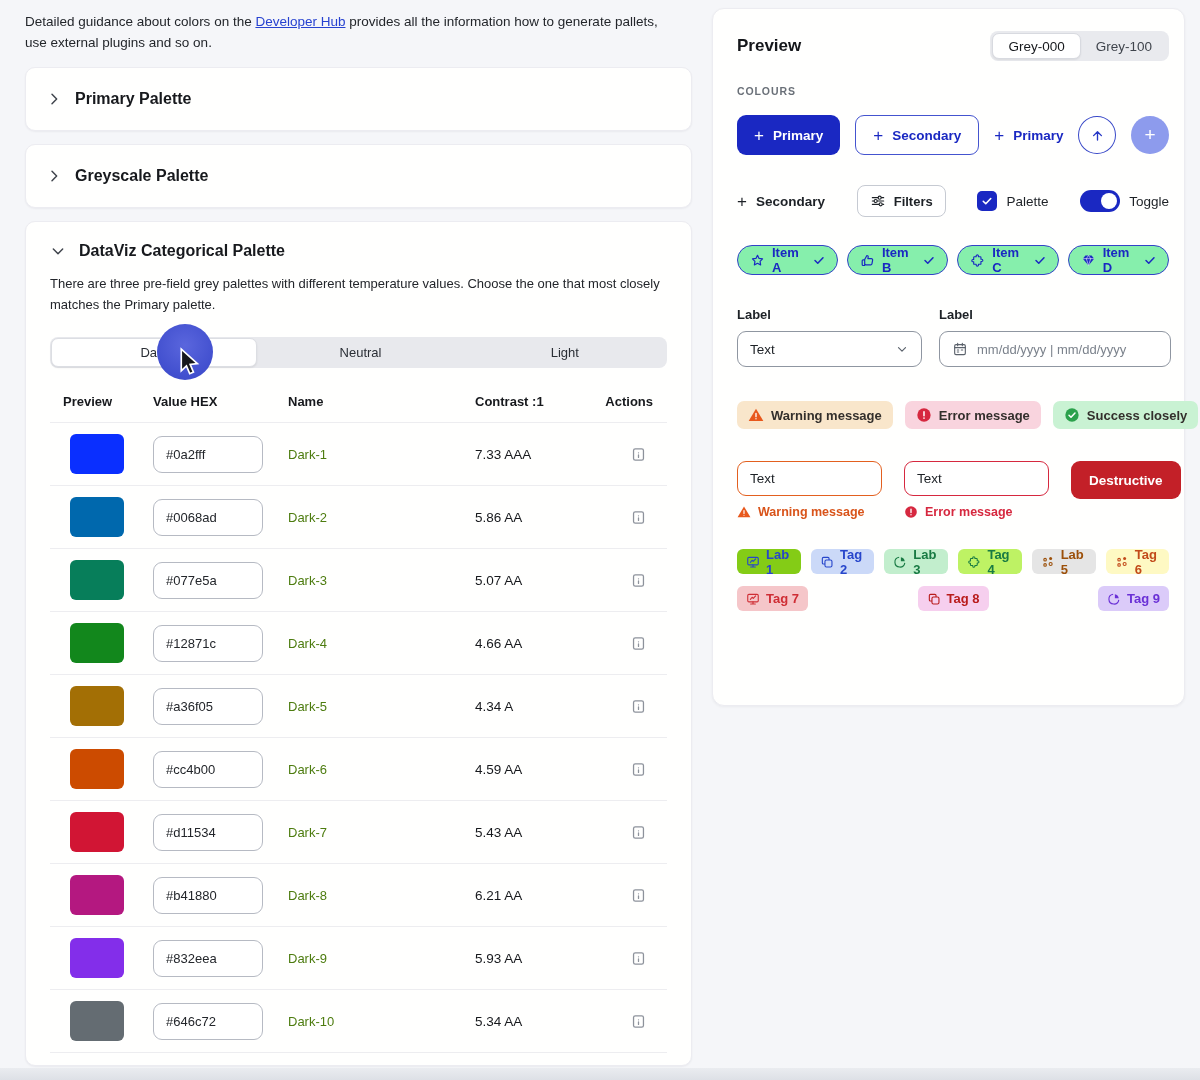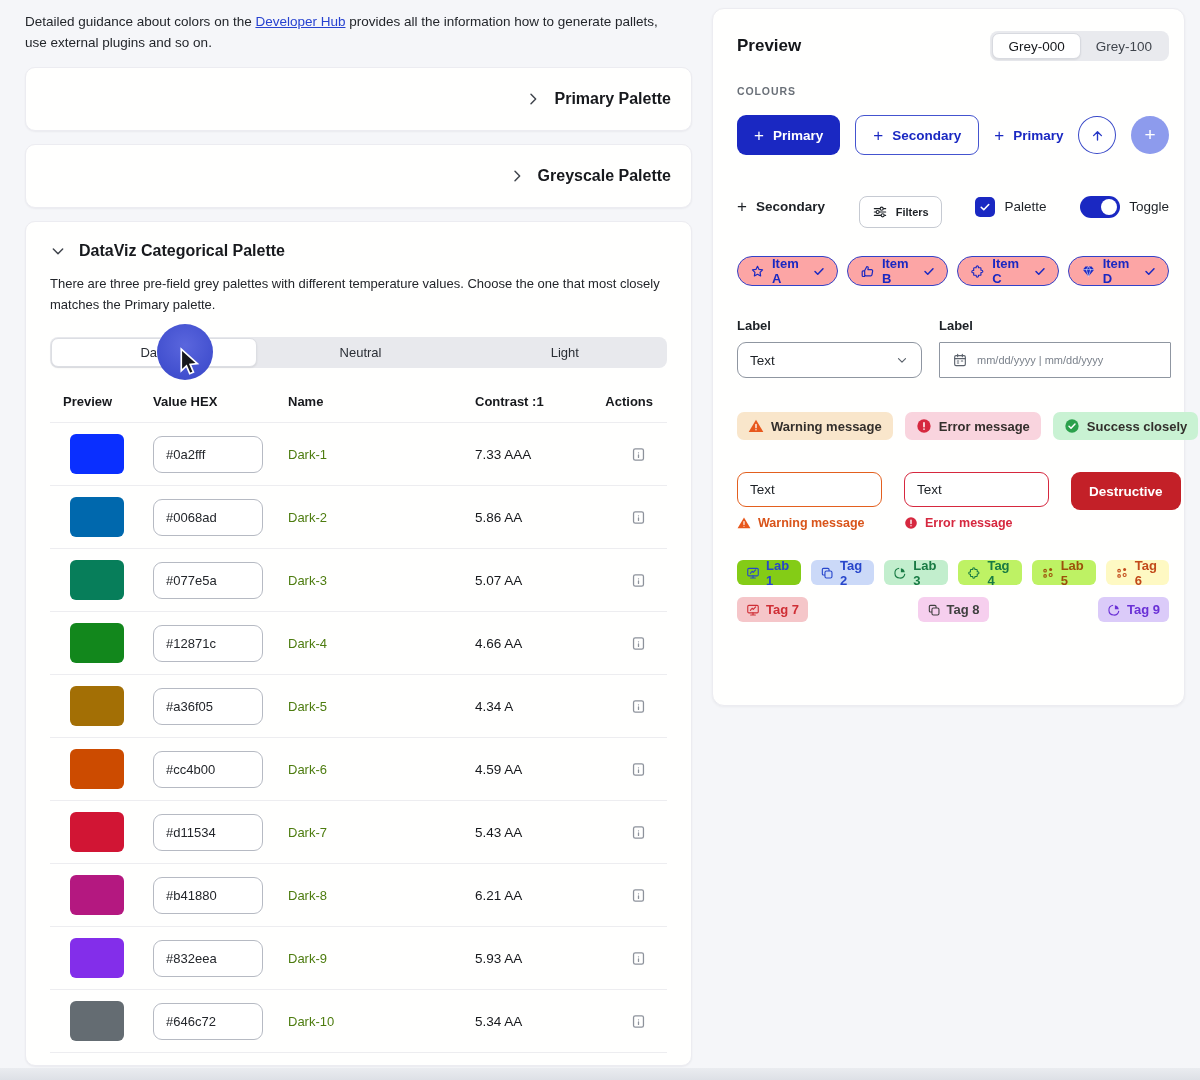--- a/index.html
+++ b/index.html
@@ -7,21 +7,21 @@
   body { font-family:"Liberation Sans", sans-serif; background:#f5f6f9; }
   .page { position:relative; width:1200px; height:1080px; background:#f5f6f9; overflow:hidden; }
   .layout { display:flex; gap:20px; padding:8px 15px 0 25px; align-items:flex-start; }
 
   
   .left-col { width:667px; }
   .intro { font-size:13.5px; color:#23262b; line-height:20.5px; margin:4px 0 14px 0; width:648px; }
   .intro a { color:#2742d0; text-decoration:underline; font-weight:500; cursor:pointer; }
 
   .card { background:#fffffe; border:1px solid #ececf1; border-radius:10px;
-          box-shadow:0 1px 2px rgba(20,24,40,.05);justify-content:flex-end; }
+          box-shadow:0 1px 2px rgba(20,24,40,.05); }
   .acc-card { height:64px; display:flex; align-items:center; padding:0 20px; gap:13px; margin-bottom:13px; cursor:pointer; }
   .acc-title { font-size:16px; font-weight:700; color:#17191d; }
 
   .dv-card { height:845px; padding:20px 24px 0; overflow:hidden; }
   .dv-head { display:flex; align-items:center; gap:13px; }
   .dv-desc { font-size:13px; color:#23262b; line-height:20.5px; margin:14px 0 0; max-width:625px; }
 
   .seg { margin-top:22px; background:#e8e9ed; border-radius:8px; height:31px; display:flex; }
   .seg-item { flex:1; display:flex; align-items:center; justify-content:center; font-size:13px; color:#2a2e35; cursor:pointer; }
   .seg-item.active { background:#fff; border:1px solid #dcdee3; border-radius:7px; margin:1px;
@@ -66,37 +66,37 @@
                  border-radius:9px; font-size:13.5px; font-weight:700; display:flex; align-items:center; gap:9px; cursor:pointer; }
   .btn-ghost { color:#1a28c2; font-size:13.5px; font-weight:700; display:flex; align-items:center; gap:9px; cursor:pointer; }
   .circle-outline { width:38px; height:38px; border:1.5px solid #3949c8; border-radius:50%; color:#2536c6;
                     display:flex; align-items:center; justify-content:center; background:#fff; cursor:pointer; }
   .circle-filled { width:38px; height:38px; background:#8d9bed; border-radius:50%; color:#fff;
                    display:flex; align-items:center; justify-content:center; font-size:19px; cursor:pointer; }
 
   .row2 { margin-top:30px; display:flex; align-items:center; justify-content:space-between; }
   .ghost-dark { color:#1d2126; font-size:13.5px; font-weight:600; display:flex; align-items:center; gap:9px; cursor:pointer; }
   .btn-filters { height:32px; background:#fff; border:1px solid #c6cad2; border-radius:8px; padding:0 12px;
-                 display:flex; align-items:center; gap:8px; font-size:11px; font-weight:600; color:#1d2126; cursor:pointer;margin-top:11px; }
+                 display:flex; align-items:center; gap:8px; font-size:13px; font-weight:600; color:#1d2126; cursor:pointer; }
   .cbx-group, .tgl-group { display:flex; align-items:center; gap:9px; font-size:13.5px; color:#1d2126; }
   .cbx { width:20px; height:20px; background:#1a28c2; border-radius:5px; display:flex; align-items:center; justify-content:center; cursor:pointer; }
   .toggle { width:40px; height:22px; background:#1a28c2; border-radius:11px; position:relative; cursor:pointer; }
   .knob { position:absolute; right:3px; top:3px; width:16px; height:16px; background:#fff; border-radius:50%; }
 
   .chips { margin-top:28px; display:flex; gap:9px; justify-content:center; }
-  .chip { height:30px; background:#fca5a5; border:1.5px solid #3342c8; border-radius:15px; padding:8px 12px;
+  .chip { height:30px; background:#86efac; border:1.5px solid #3342c8; border-radius:15px; padding:8px 12px;
           display:flex; align-items:center; gap:7px; color:#1a28c2; font-size:13px; font-weight:700; cursor:pointer; }
 
   .form-row { margin-top:32px; display:flex; gap:17px; }
   .flabel { font-size:13px; font-weight:600; color:#1d2126; margin-bottom:9px; }
   .selectbox { width:185px; height:36px; border:1px solid #8f96a1; border-radius:9px; background:#fff;
                display:flex; align-items:center; justify-content:space-between; padding:0 12px;
                font-size:13.5px; color:#1d2126; cursor:pointer; }
-  .datebox { width:232px; height:36px; border:1px solid #8f96a1; border-radius:1px; background:#fff;
-             display:flex; align-items:center; gap:9px; padding:0 12px; font-size:11px; color:#7b828c; cursor:text; }
+  .datebox { width:232px; height:36px; border:1px solid #8f96a1; border-radius:9px; background:#fff;
+             display:flex; align-items:center; gap:9px; padding:0 12px; font-size:13px; color:#7b828c; cursor:text; }
 
   .msg-row { margin-top:34px; display:flex; gap:12px; }
   .msg { height:28px; border-radius:7px; padding:0 11px; display:flex; align-items:center; gap:7px;
          font-size:13px; font-weight:600; color:#332f2c; white-space:nowrap; }
   .msg.warning { background:#f9e6cb; }
   .msg.error   { background:#f9d4de; }
   .msg.success { background:#c9f2d3; }
 
   .input-row { margin-top:32px; display:flex; gap:22px; align-items:flex-start; }
   .vinput { width:145px; height:35px; border-radius:9px; background:#fff; display:flex; align-items:center;
@@ -587,21 +587,21 @@
           <span>Lab 3</span>
         </div>
         <div class="tag" style="background: #bef264; color: rgb(24, 122, 67);">
           <span>
             <svg width="14" height="14" viewBox="0 0 24 24" fill="none" stroke="currentColor" stroke-width="1.8" stroke-linejoin="round">
                 <path d="M10.5 3.5a1.8 1.8 0 0 1 3 1.3V6h3a1 1 0 0 1 1 1v3h1.2a1.8 1.8 0 1 1 0 3.6H17.5V17a1 1 0 0 1-1 1h-3v1.2a1.8 1.8 0 1 1-3.6 0V18h-3a1 1 0 0 1-1-1v-3H4.7a1.8 1.8 0 1 1 0-3.6H5.9V7a1 1 0 0 1 1-1h3V4.8c0-.5.2-1 .6-1.3z"></path>
               </svg>
           </span>
           <span>Tag 4</span>
         </div>
-        <div class="tag" style="background: #bef264; color: rgb(156, 80, 10); gap: 6px;">
+        <div class="tag" style="background: #e5e5e5; color: rgb(156, 80, 10); gap: 6px;">
           <span>
             <svg width="14" height="14" viewBox="0 0 24 24" fill="none" stroke="currentColor" stroke-width="1.9">
                 <circle cx="7" cy="8" r="2.2"></circle>
                 <circle cx="16.5" cy="6" r="2.6" fill="currentColor" stroke="none"></circle>
                 <circle cx="7" cy="17" r="2.2"></circle>
                 <circle cx="16.5" cy="15.5" r="2.6"></circle>
               </svg>
           </span>
           <span>Lab 5</span>
         </div>
@@ -621,21 +621,21 @@
       <div class="tags2">
         <div class="tag" style="background: rgb(245, 198, 201); color: rgb(207, 46, 53);">
           <span>
             <svg width="14" height="14" viewBox="0 0 24 24" fill="none" stroke="currentColor" stroke-width="1.9" stroke-linecap="round" stroke-linejoin="round">
                 <rect x="3" y="4" width="18" height="13" rx="2"></rect>
                 <path d="M12 17v3M8 20.5h8M7.5 12.5l3-3.5 2 2 4-4.5"></path>
               </svg>
           </span>
           <span>Tag 7</span>
         </div>
-        <div class="tag" style="background: rgb(246, 207, 238); color: #404040;">
+        <div class="tag" style="background: rgb(246, 207, 238); color: #b91c1c;">
           <span>
             <svg width="14" height="14" viewBox="0 0 24 24" fill="none" stroke="currentColor" stroke-width="1.9" stroke-linejoin="round">
                 <rect x="8.5" y="8.5" width="12" height="12" rx="2.5"></rect>
                 <path d="M15.5 8.5V6a2 2 0 0 0-2-2H6a2 2 0 0 0-2 2v7.5a2 2 0 0 0 2 2h2.5"></path>
               </svg>
           </span>
           <span>Tag 8</span>
         </div>
         <div class="tag" style="background: rgb(219, 203, 249); color: rgb(106, 48, 214);">
           <span>

